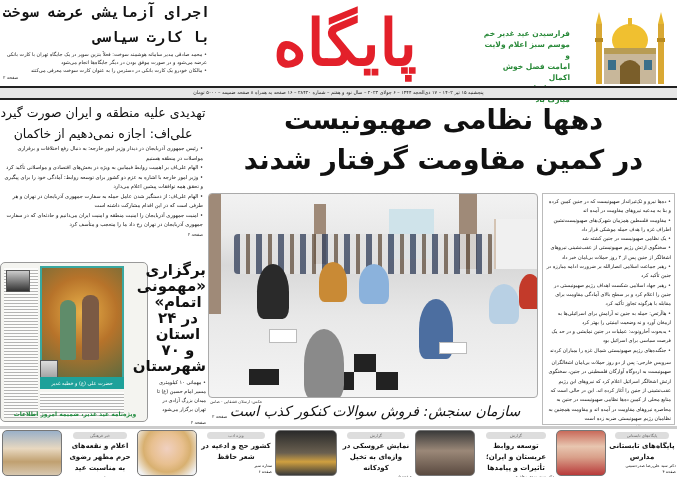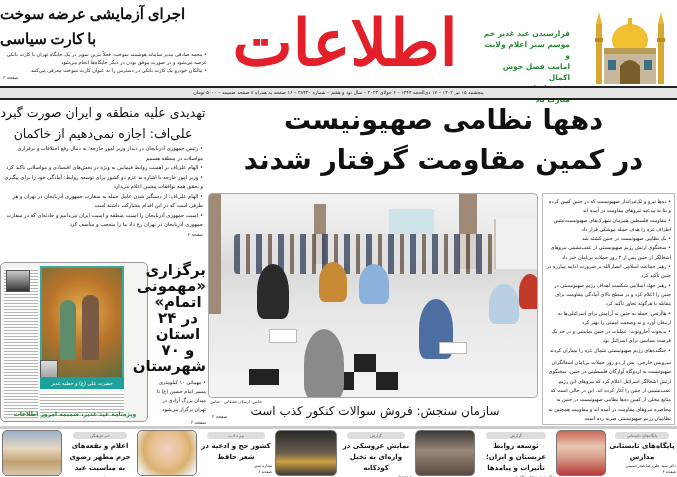--- a/index.html
+++ b/index.html
@@ -3,21 +3,21 @@
 <meta charset="utf-8">
 <style>
   * { box-sizing: border-box; margin: 0; padding: 0; }
   html, body { width: 677px; height: 477px; overflow: hidden; background: #fff; }
   body { font-family: "DejaVu Sans", sans-serif; color: #111; position: relative; direction: rtl; }
 
   .abs { position: absolute; }
 
   
   .top-left-box { left: 0; top: 0; width: 210px; height: 86px; }
-  .top-left-title { font-family: Liberation Serif, serif; font-weight: bold; font-size: 15px; text-align: left; line-height: 22px; margin-top: 3px; }
+  .top-left-title { font-family: Liberation Mono, monospace; font-weight: bold; font-size: 15px; text-align: right; line-height: 22px; margin-top: 3px; }
   .small-text { font-size: 5px; line-height: 8px; color: #222; text-align: right; padding: 0 3px; }
   .logo { left: 215px; top: 0; width: 260px; height: 86px; font-family: "DejaVu Serif", serif; font-size: 64px; font-weight: bold; color: #e3202a; text-align: center; line-height: 86px; letter-spacing: -2px; }
   .greet { left: 480px; top: 28px; width: 90px; font-size: 7.5px; line-height: 11px; color: #2a8a3a; font-weight: bold; text-align: right; }
   .shrine { left: 590px; top: 4px; width: 80px; height: 80px; }
 
   .dateline { left: 0; top: 86px; width: 677px; height: 14px; background: #e6e6e6; border-top: 2px solid #222; border-bottom: 2px solid #222; font-size: 4.8px; line-height: 10px; text-align: center; color: #222; }
 
   
   .left-col { left: 0; top: 102px; width: 206px; height: 322px; }
   .left-head { font-size: 12.5px; text-align: center; line-height: 21px; color: #111; }
@@ -42,21 +42,21 @@
   .headline { left: 210px; top: 100px; width: 467px; text-align: center; font-weight: bold; font-size: 27px; line-height: 40px; color: #111; }
 
   
   .photo { left: 208px; top: 193px; width: 330px; height: 205px; border: 1px solid #aaa; border-radius: 4px; overflow: hidden;
     background:
       linear-gradient(180deg, #f2f2f2 0%, #e9e9e9 20%, #d8d8d8 35%, #e8e8e8 60%, #f4f4f4 100%); }
   .pillar { position: absolute; background: #9f8a78; }
   .student { position: absolute; border-radius: 50% 50% 20% 20%; }
   .floor-tile { position: absolute; background: #222; }
   .photo-credit { left: 210px; top: 399px; font-size: 4px; color: #333; }
-  .photo-caption { left: 210px; top: 402px; width: 330px; text-align: center; font-size: 12px; line-height: 18px; }
+  .photo-caption { left: 210px; top: 402px; width: 330px; text-align: center; font-size: 14px; line-height: 18px; font-style: italic; }
   .page-ref { font-size: 4.5px; color: #333; }
 
   
   .right-col { left: 542px; top: 193px; width: 133px; height: 232px; border: 1px solid #bbb; padding: 3px; }
   .right-text { font-size: 5px; line-height: 9.3px; text-align: right; }
 
   
   .bottom-strip { left: 0; top: 426px; width: 677px; height: 51px; background: #fff; border-top: 3px solid #ccc; }
   .bs-item { position: absolute; top: 430px; height: 46px; }
   .bs-thumb { border-radius: 5px; border: 1px solid #777; position: absolute; top: 430px; height: 46px; }
@@ -68,21 +68,21 @@
 <body>
 
 <div class="abs top-left-box">
   <div class="top-left-title">اجرای آزمایشی عرضه سوخت</div>
   <div class="top-left-title">با کارت سیاسی</div>
   <div class="small-text">• محمد صادقی مدیر سامانه هوشمند سوخت: فعلاً بنزین سوپر در یک جایگاه تهران با کارت بانکی عرضه می‌شود و در صورت موفق بودن در دیگر جایگاه‌ها انجام می‌شود</div>
   <div class="small-text">• مالکان خودرو یک کارت بانکی در دسترس را به عنوان کارت سوخت معرفی می‌کنند</div>
   <div class="small-text page-ref" style="text-align:left">صفحه ۲</div>
 </div>
 
-<div class="abs logo">اطلاعات</div>
+<div class="abs logo">پایگاه</div>
 
 <div class="abs greet">
   <div>فرارسیدن عید غدیر خم</div>
   <div>موسم سبز اعلام ولایت و</div>
   <div>امامت فصل خوش اکمال</div>
   <div>دین و اتمام نعمت، مبارک باد</div>
 </div>
 
 <svg class="abs shrine" viewBox="0 0 80 80">
   <rect x="6" y="20" width="6" height="60" fill="#d9a833"></rect>

